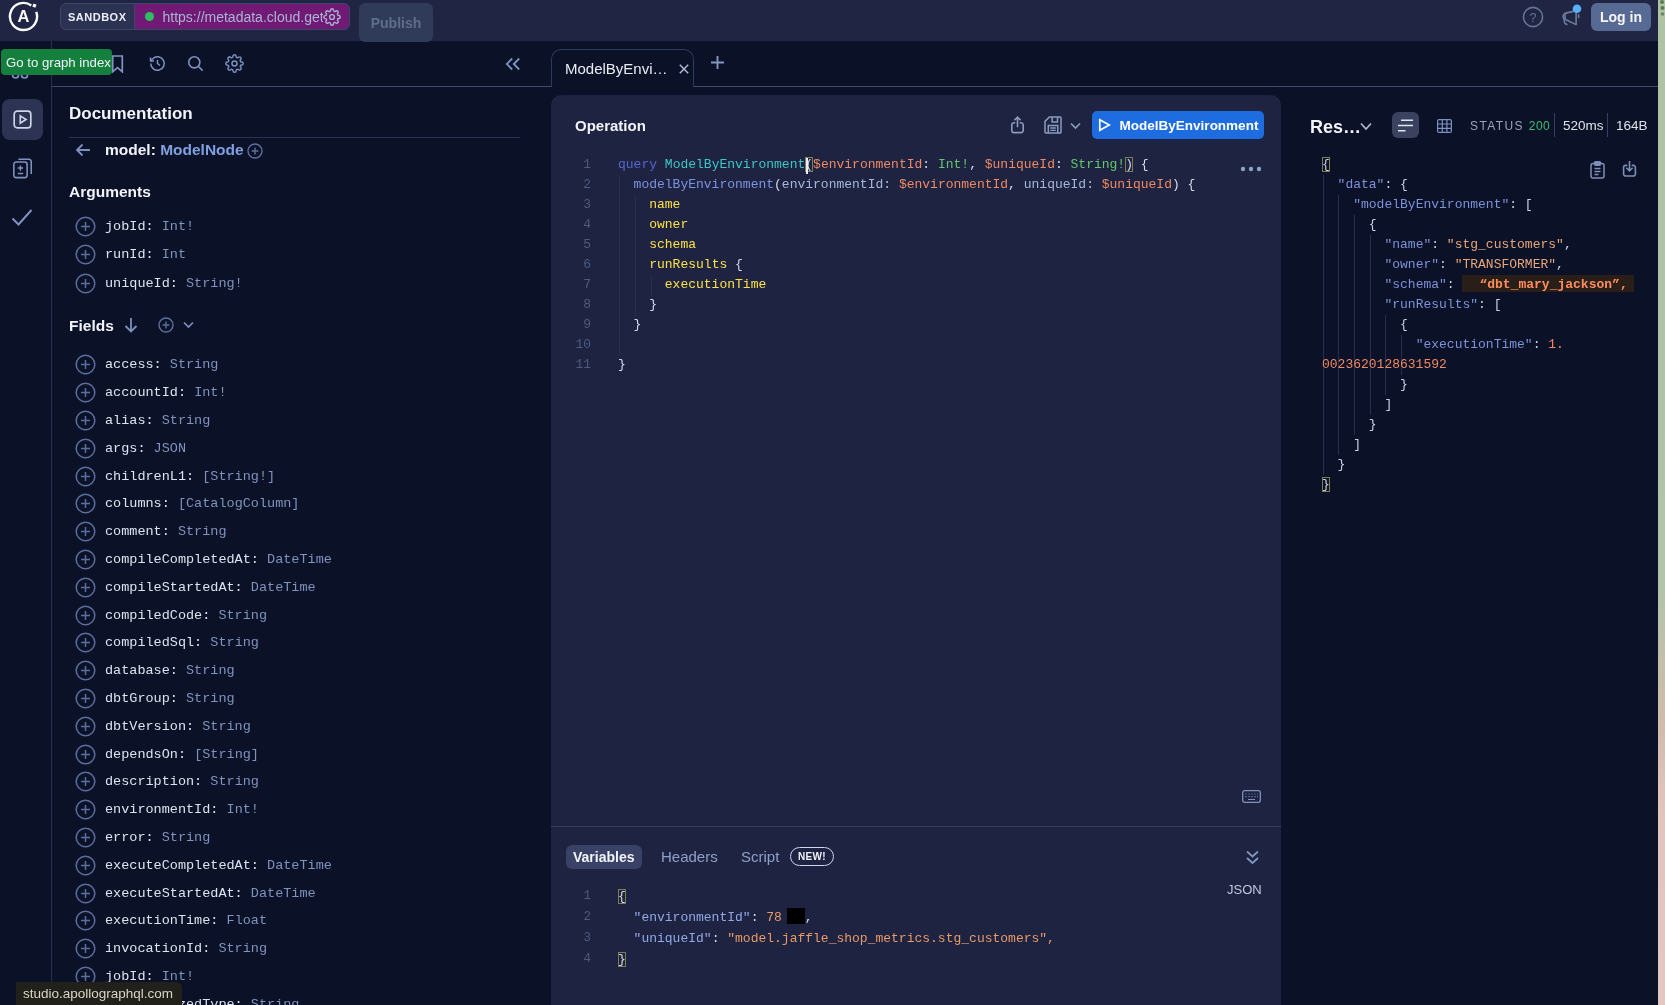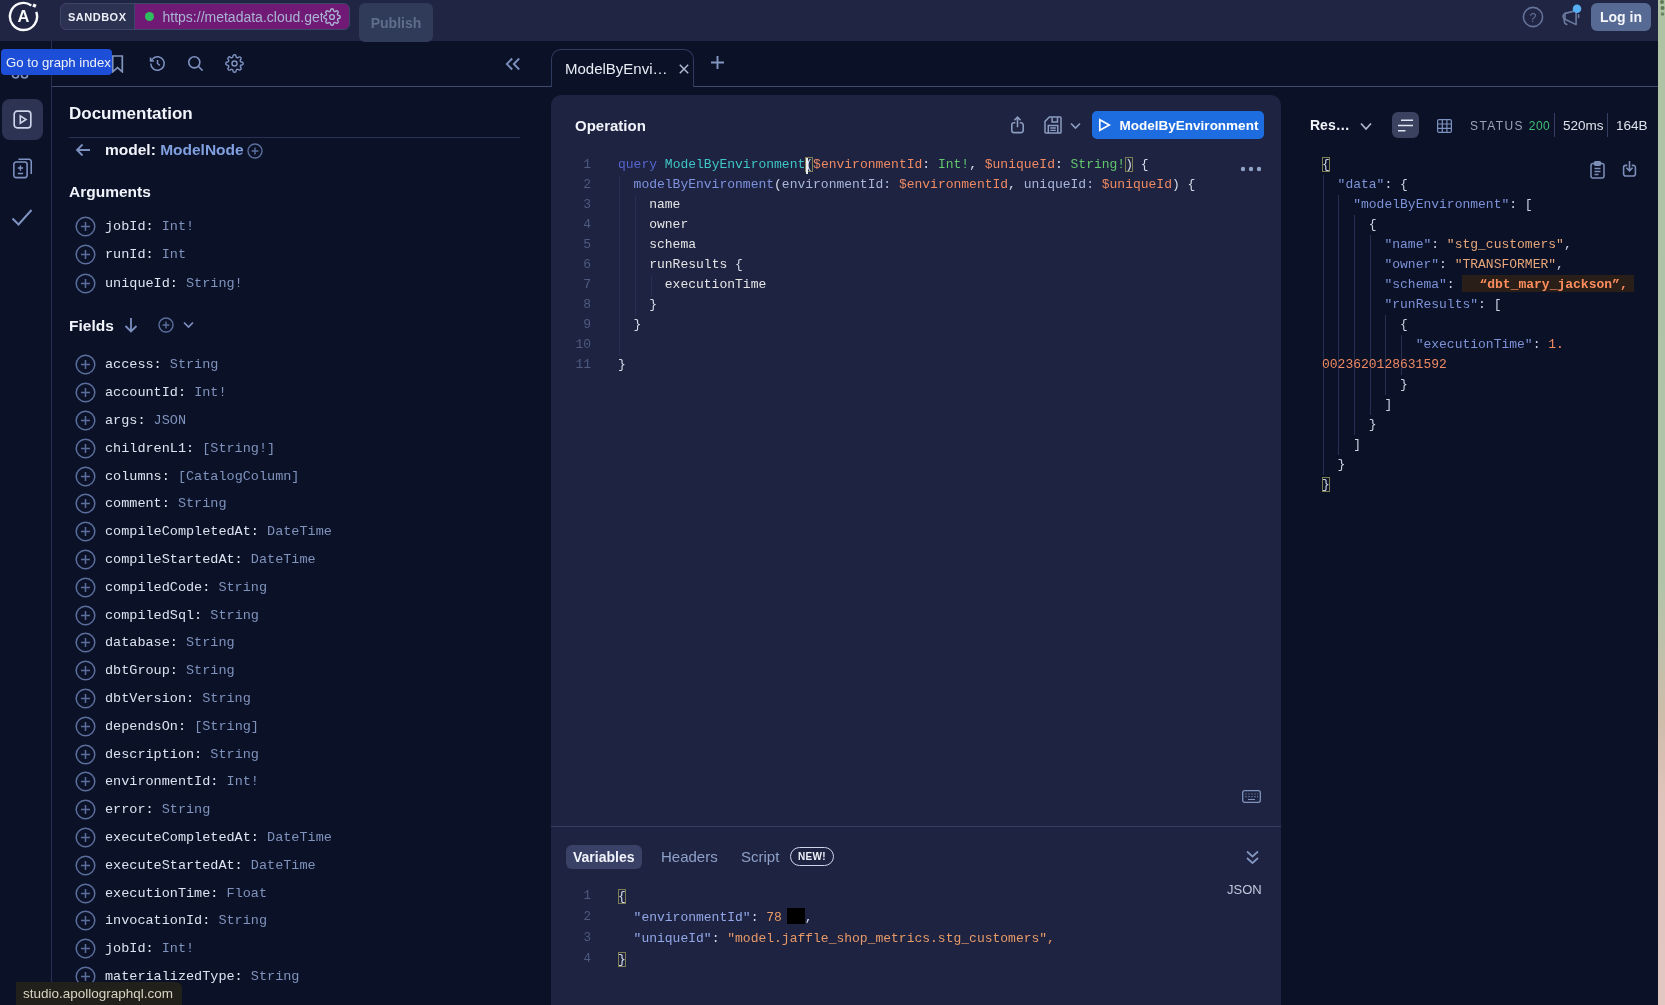--- a/index.html
+++ b/index.html
@@ -23,21 +23,21 @@
 .frow { display:flex; align-items:center; font-family:"Liberation Mono",monospace; font-size:13.5px; color:#dce3f0; }
 .frow svg { margin-right:9px; flex:none; }
 .ftype { color:#7f93bd; }
 #args .frow { height:28.5px; }
 #fields .frow { height:27.8px; }
 .kw { color:#5765ce; }
 .opname { color:#3fc6c6; }
 .vr { color:#ef8a63; }
 .ty { color:#63c76d; }
 .fld { color:#7e93e0; }
-.fld2 { color:#e5e5e5; }
+.fld2 { color:#fde047; }
 .arg { color:#a9b6da; }
 .pun { color:#d5dbe8; }
 .bm { outline:1px solid #7d7f52; outline-offset:-1px; }
 .jkey { color:#7d92d8; }
 .jstr { color:#e7a77b; }
 .vkey { color:#93a8e8; }
 .vval { color:#e89a68; }
 .hl { color:#ff8e5e; font-weight:bold; background:#291e18; padding:2px 6px 0 17px; }
 </style>
 </head>
@@ -126,21 +126,21 @@
   </svg>
   <svg class="abs" style="left:12px;top:157px" width="22" height="22" viewBox="0 0 24 24" fill="none" stroke="#7e92c2" stroke-width="1.7">
     <rect x="2" y="5.5" width="14.5" height="17" rx="2.5"></rect>
     <path d="M7 2.5 H18.5 A2.5 2.5 0 0 1 21 5 V18.5"></path>
     <path d="M9.2 9.2 V15 M6.3 12.1 H12.1 M6.3 18 H12.1" stroke-width="1.6"></path>
   </svg>
   <svg class="abs" style="left:11px;top:208px" width="22" height="19" viewBox="0 0 22 19" fill="none" stroke="#7e92c2" stroke-width="2">
     <path d="M1.5 10.5 L7.5 16.5 L20.5 2"></path>
   </svg>
 
-  <div class="abs" style="left:1px;top:49px;width:111px;height:26px;background:#1d4ed8;border-radius:4px;color:#eef1f7;font-size:13.2px;display:flex;align-items:center;padding-left:5px;z-index:30;white-space:nowrap">Go to graph index</div>
+  <div class="abs" style="left:1px;top:49px;width:111px;height:26px;background:#15803d;border-radius:4px;color:#eef1f7;font-size:13.2px;display:flex;align-items:center;padding-left:5px;z-index:30;white-space:nowrap">Go to graph index</div>
 
   <div class="abs" style="left:69px;top:104px;color:#f1f4fb;font-weight:bold;font-size:17px">Documentation</div>
   <div class="abs" style="left:69px;top:137px;width:451px;height:1px;background:#283156"></div>
   <svg class="abs" style="left:75px;top:143px" width="16" height="14" viewBox="0 0 16 14" fill="none" stroke="#7c90c0" stroke-width="1.8">
     <path d="M7.5 1.5 L2 7 L7.5 12.5 M2 7 H15"></path>
   </svg>
   <div class="abs" style="left:105px;top:141px;font-size:15.5px;font-weight:bold;color:#f1f4fb">model: <span style="color:#81a0e0">ModelNode</span></div>
   <svg class="abs" style="left:247px;top:143px" width="16" height="16" viewBox="0 0 16 16" fill="none" stroke="#5b6f9e" stroke-width="1.4">
     <circle cx="8" cy="8" r="7"></circle>
       <path d="M8 4.6 V11.4 M4.6 8 H11.4"></path>
@@ -187,20 +187,27 @@
           <path d="M10.5 6 V15 M6 10.5 H15"></path>
         </svg>
         <span>access: <span class="ftype">String</span></span>
       </div>
     <div class="frow">
         <svg width="21" height="21" viewBox="0 0 21 21" fill="none" stroke="#5b6f9e" stroke-width="1.5">
           <circle cx="10.5" cy="10.5" r="9.3"></circle>
           <path d="M10.5 6 V15 M6 10.5 H15"></path>
         </svg>
         <span>accountId: <span class="ftype">Int!</span></span>
+      </div>
+    <div class="frow">
+        <svg width="21" height="21" viewBox="0 0 21 21" fill="none" stroke="#5b6f9e" stroke-width="1.5">
+          <circle cx="10.5" cy="10.5" r="9.3"></circle>
+          <path d="M10.5 6 V15 M6 10.5 H15"></path>
+        </svg>
+        <span>alias: <span class="ftype">String</span></span>
       </div>
     <div class="frow">
         <svg width="21" height="21" viewBox="0 0 21 21" fill="none" stroke="#5b6f9e" stroke-width="1.5">
           <circle cx="10.5" cy="10.5" r="9.3"></circle>
           <path d="M10.5 6 V15 M6 10.5 H15"></path>
         </svg>
         <span>args: <span class="ftype">JSON</span></span>
       </div>
     <div class="frow">
         <svg width="21" height="21" viewBox="0 0 21 21" fill="none" stroke="#5b6f9e" stroke-width="1.5">
@@ -405,21 +412,21 @@
   <svg class="abs" style="left:1245px;top:850px" width="15" height="15" viewBox="0 0 15 15" fill="none" stroke="#8296c0" stroke-width="1.7">
     <path d="M2 1.5 L7.5 6.5 L13 1.5 M2 8 L7.5 13 L13 8"></path>
   </svg>
   <div class="abs" style="left:1227px;top:882px;color:#c2cade;font-size:13px">JSON</div>
   <div class="abs mono" id="varnums" style="left:551px;top:886px;width:40px;text-align:right;font-size:12.5px;line-height:21px;color:#4e5a7e">1<br>2<br>3<br>4</div>
   <pre class="abs" id="varcode" style="left:618px;top:886px;font-size:13px;line-height:21px;color:#d5dbe8"><span class="bm">{</span>
   <span class="vkey">"environmentId"</span>: <span class="vval">78</span><span style="display:inline-block;width:18px;height:16px;background:#000;vertical-align:-3px;margin-left:5px"></span>,
   <span class="vkey">"uniqueId"</span>: <span class="vval">"model.jaffle_shop_metrics.stg_customers",</span>
 <span class="bm">}</span></pre>
 
-  <div class="abs" style="left:1310px;top:117px;font-size:14px;font-weight:bold;color:#f1f4fb">Res…</div>
+  <div class="abs" style="left:1310px;top:117px;font-size:18px;font-weight:bold;color:#f1f4fb">Res…</div>
   <svg class="abs" style="left:1360px;top:122px" width="12" height="9" viewBox="0 0 12 9" fill="none" stroke="#aeb9d2" stroke-width="1.7">
       <path d="M1 1.5 L6 7 L11 1.5"></path>
     </svg>
   <div class="abs" style="left:1392px;top:112px;width:27px;height:26px;background:#3a4260;border-radius:6px"></div>
   <svg class="abs" style="left:1397px;top:119px" width="17" height="13" viewBox="0 0 17 13" stroke="#dfe5f0" stroke-width="1.6">
     <path d="M4 1.2 H16 M1 6.5 H16 M1 11.8 H8.5"></path>
   </svg>
   <svg class="abs" style="left:1437px;top:119px" width="15" height="14" viewBox="0 0 15 14" fill="none" stroke="#7e92c2" stroke-width="1.2">
     <rect x="0.6" y="0.6" width="13.8" height="12.8" rx="1.5"></rect>
     <path d="M0.6 5 H14.4 M0.6 9.3 H14.4 M5.3 0.6 V13.4 M9.9 0.6 V13.4"></path>

